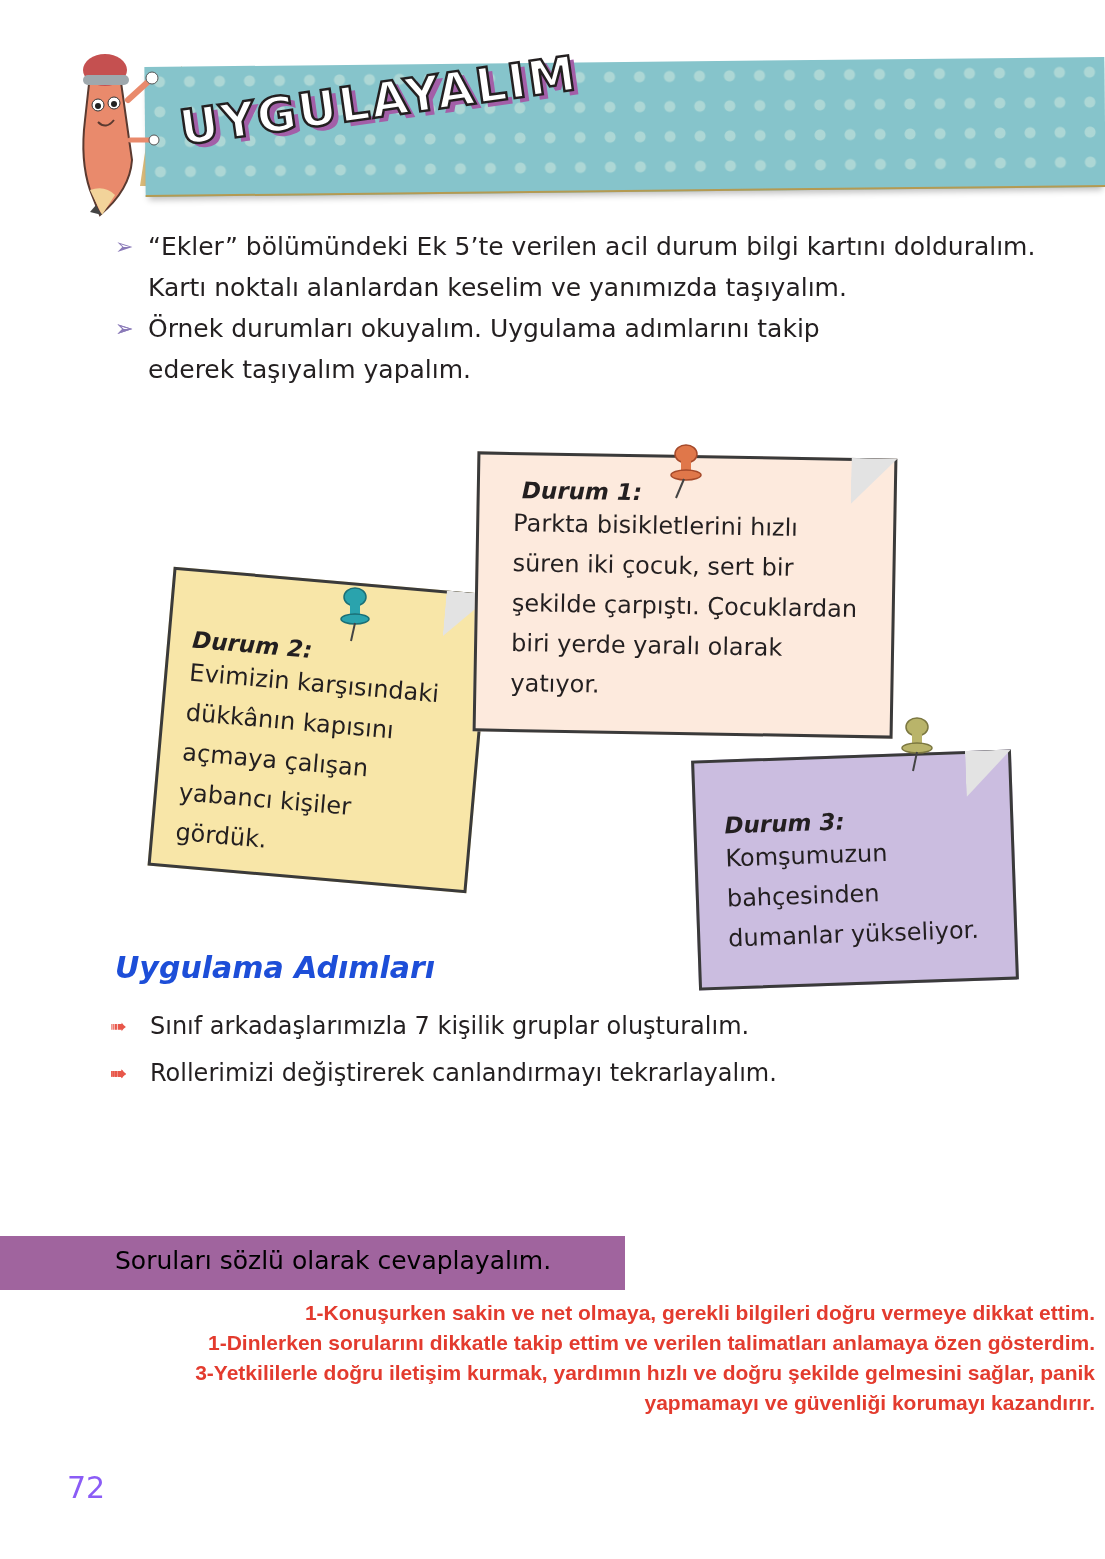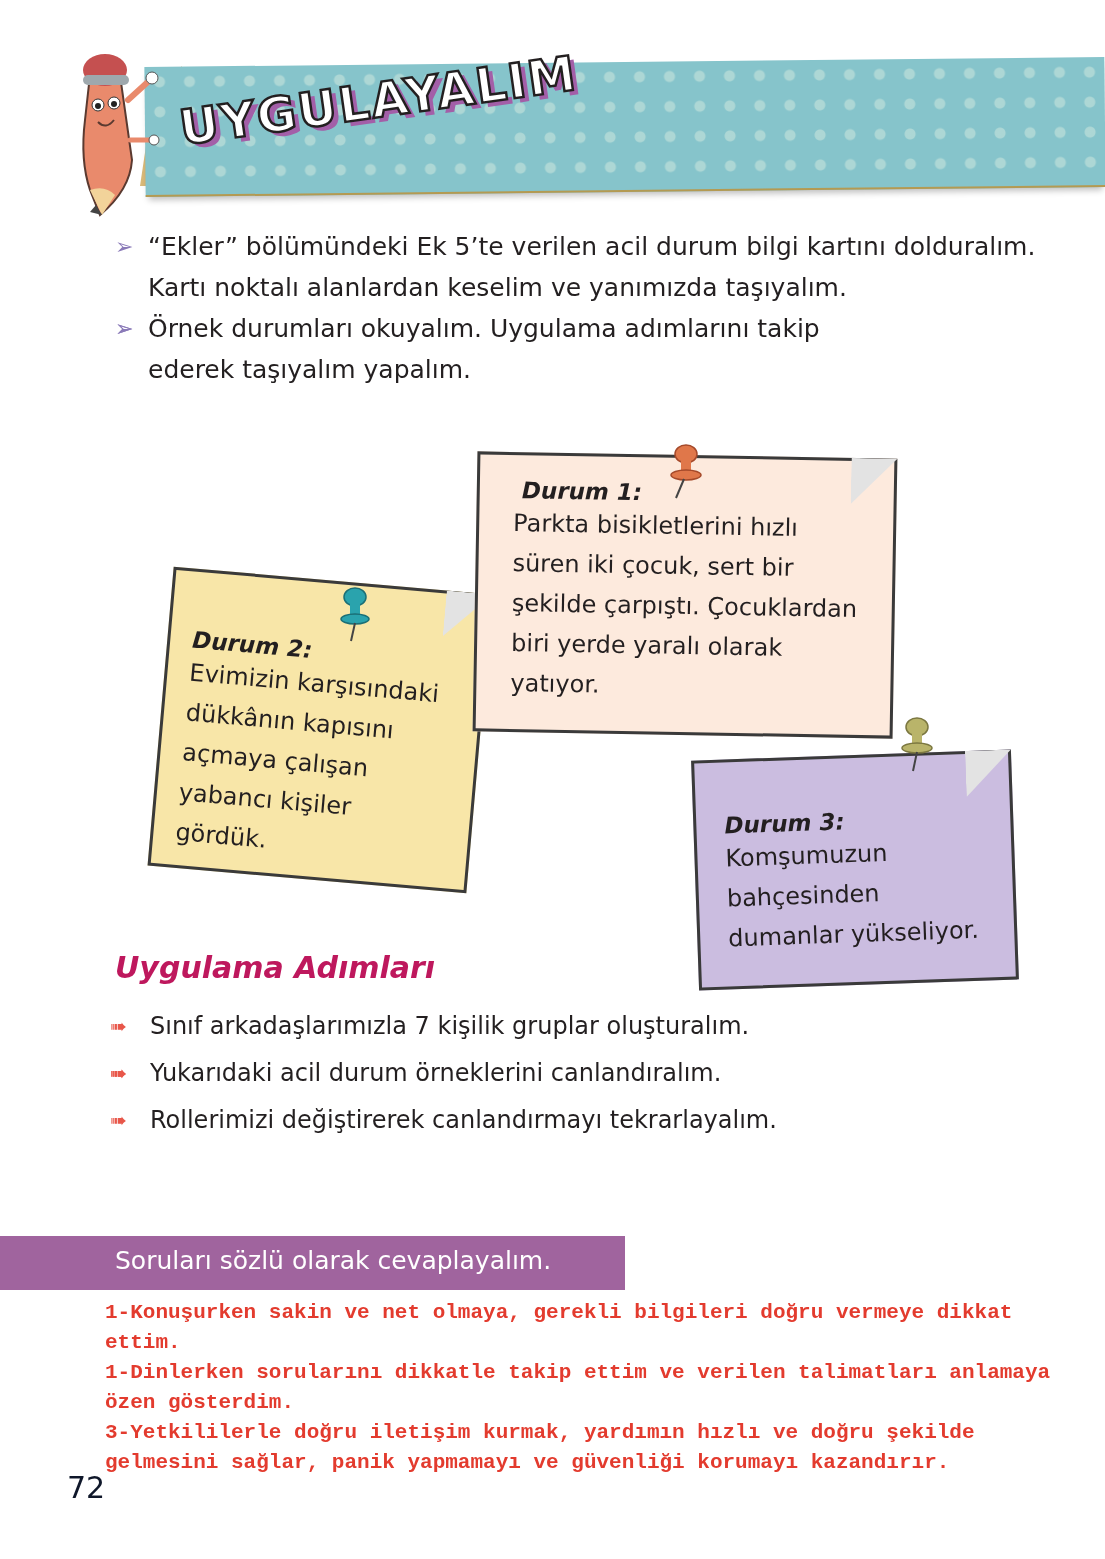--- a/index.html
+++ b/index.html
@@ -35,33 +35,33 @@
   .fold { position: absolute; width: 46px; height: 46px; background: #e3e3e3;
           clip-path: polygon(0 0, 100% 100%, 0 100%); }
   .pin { position: absolute; }
 
   .note1 { left: 475px; top: 455px; width: 420px; height: 280px; background: #fdeadd; transform: rotate(1deg); padding: 22px 22px; }
   .note2 { left: 160px; top: 580px; width: 320px; height: 300px; background: #f8e6a8; transform: rotate(5deg); padding: 55px 22px; }
   .note3 { left: 695px; top: 755px; width: 320px; height: 230px; background: #cbbde0; transform: rotate(-2deg); padding: 50px 28px; }
 
   
   .steps-title { position: absolute; left: 115px; top: 950px; font-size: 30px; font-weight: bold;
-                 font-style: italic; color: #be185d; }
+                 font-style: italic; color: #1d4ed8; }
   .steps { position: absolute; left: 110px; top: 1006px; width: 950px; }
   .step { position: relative; padding-left: 40px; font-size: 24px; line-height: 41px; margin-bottom: 6px; color: #231f20; }
   .step .sarrow { position: absolute; left: 0; top: 0; color: #e8574a; font-size: 20px; }
 
   
   .q-banner { position: absolute; left: 0; top: 1236px; width: 625px; height: 54px; background: #a0649e; }
-  .q-banner span { position: absolute; left: 115px; top: 10px; font-size: 25px; color: #ffffff; }
+  .q-banner span { position: absolute; left: 115px; top: 10px; font-size: 25px; color: #000000; }
 
   .answers { position: absolute; left: 105px; top: 1298px; width: 990px; }
-  .answer { font-family: Liberation Mono, monospace; font-weight: bold; font-size: 21px; line-height: 30px; color: #e33b2e; }
+  .answer { font-family: Liberation Sans, sans-serif; font-weight: bold; font-size: 21px; line-height: 30px; color: #e33b2e; text-align: right; }
 
-  .page-number { position: absolute; left: 67px; top: 1470px; font-size: 30px; color: #0f172a; }
+  .page-number { position: absolute; left: 67px; top: 1470px; font-size: 30px; color: #8b5cf6; }
 </style>
 </head>
 <body>
 
 <div class="banner-curl"></div>
 <div class="banner">
   <div class="dots"></div>
 </div>
 <div class="title-text">UYGULAYALIM</div>
 
@@ -136,21 +136,20 @@
 <div class="steps">
   <div class="step">
     <span class="sarrow">➠</span>
     <span>Sınıf arkadaşlarımızla 7 kişilik gruplar oluşturalım.</span>
   </div>
   <div class="step">
     <span class="sarrow">➠</span>
   </div>
   <div class="step">
     <span class="sarrow">➠</span>
-    <span>Yukarıdaki acil durum örneklerini canlandıralım.</span>
   </div>
   <div class="step">
     <span class="sarrow">➠</span>
     <span>Rollerimizi değiştirerek canlandırmayı tekrarlayalım.</span>
   </div>
 </div>
 
 <div class="q-banner">
   <span>Soruları sözlü olarak cevaplayalım.</span>
 </div>

